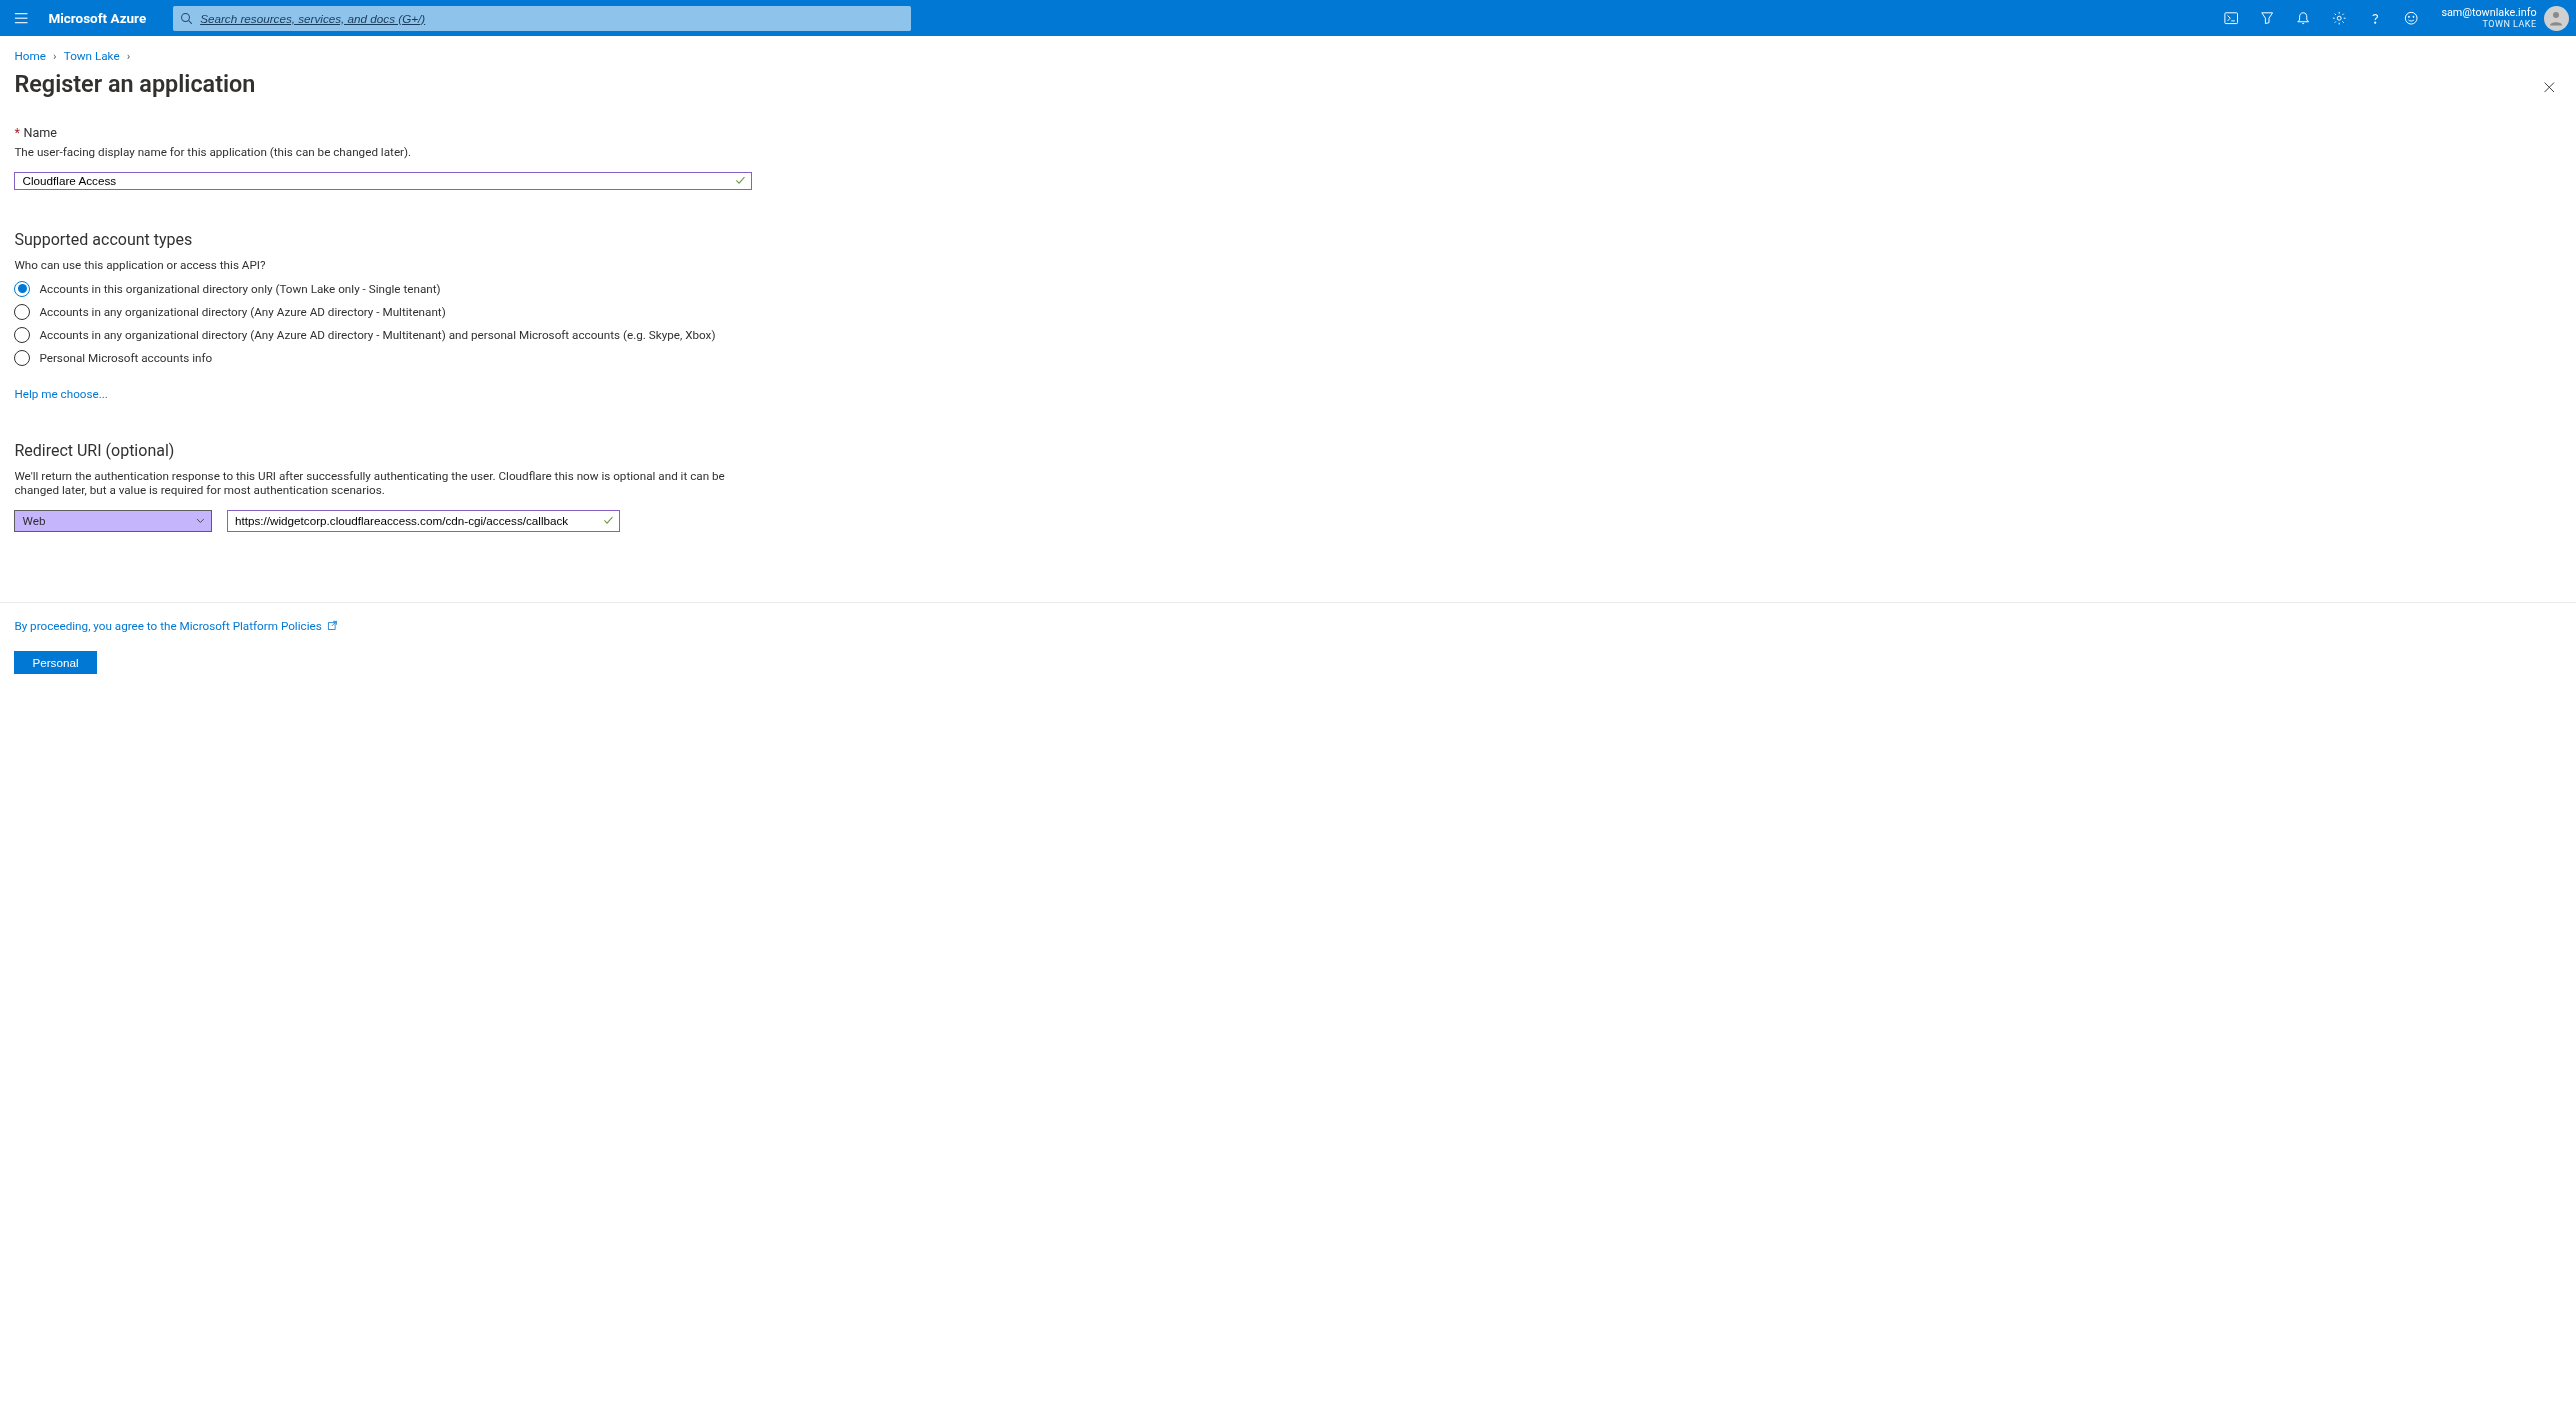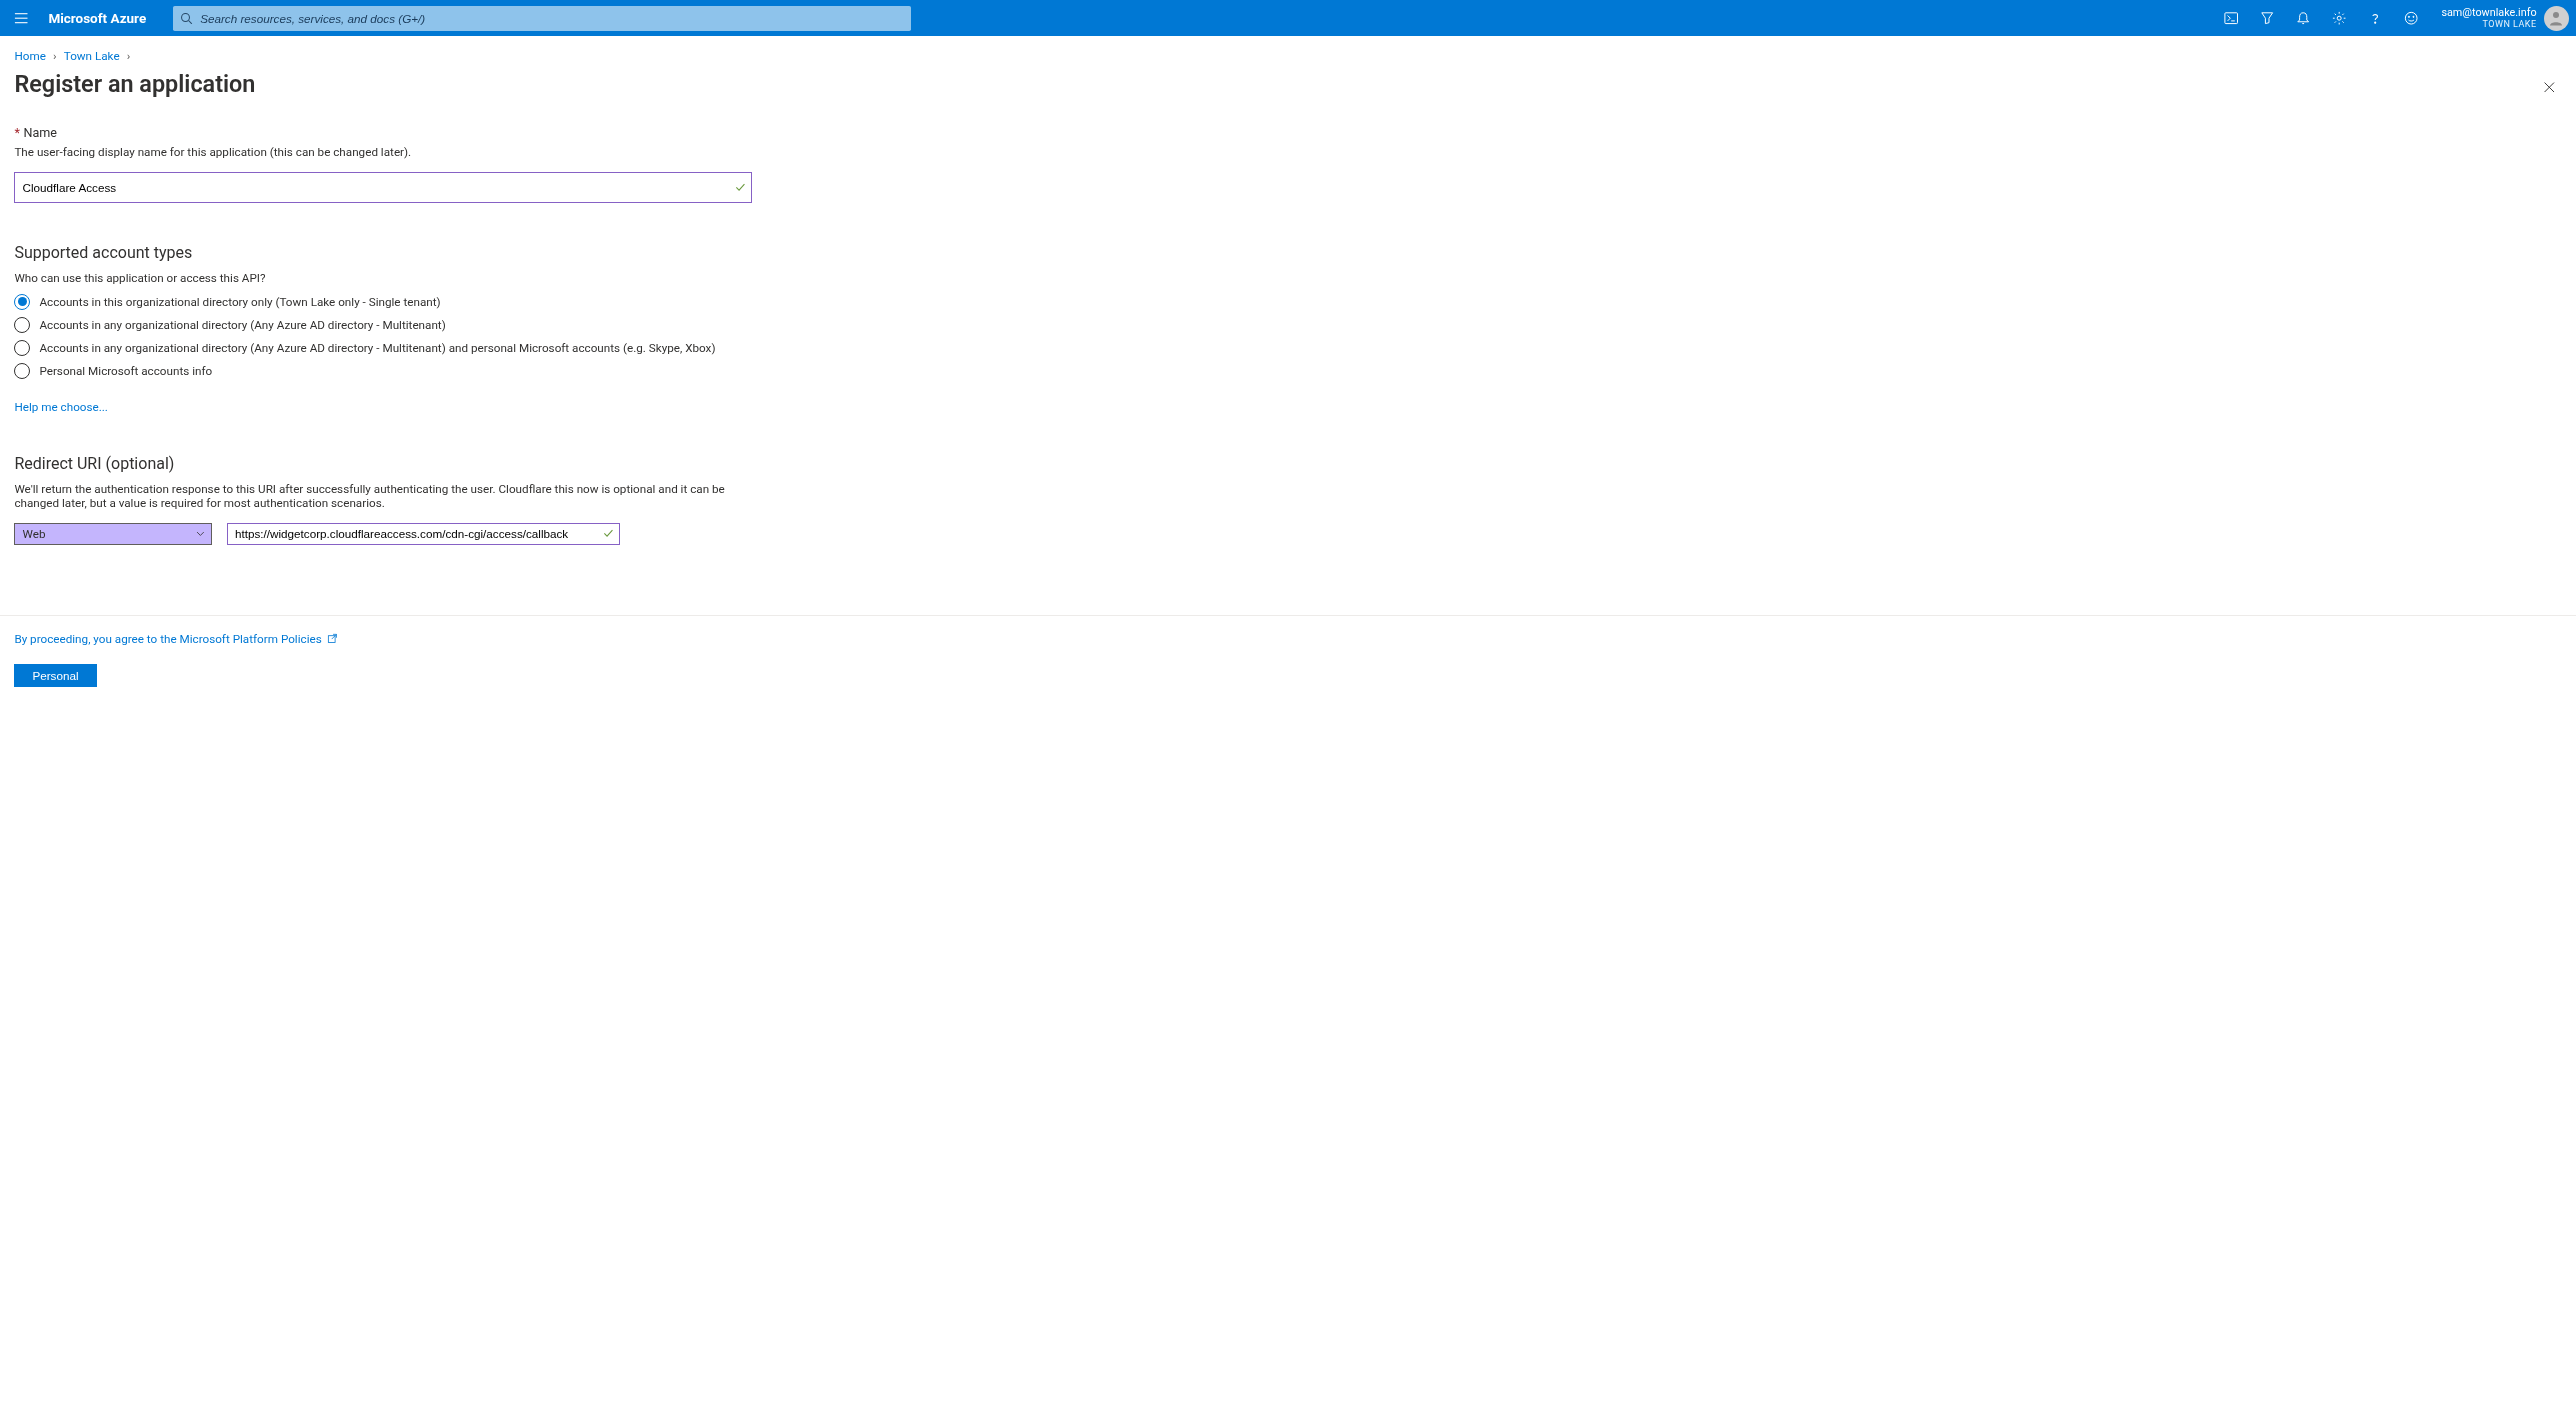--- a/index.html
+++ b/index.html
@@ -45,20 +45,21 @@
   }
   .search-wrap svg { width: 12.6px; height: 12.6px; margin-right: 7.2px; opacity: .9; }
   .search-input {
     flex: 1;
     background: transparent;
     border: none;
     outline: none;
     font-style: italic;
     font-size: 11.7px;
     color: #1a3b5a;
+    text-decoration: underline;
   }
   .search-input::placeholder { color: #1a3b5a; font-style: italic; }
   .topbar-spacer { flex: 1; }
   .topbar-icons { display: flex; align-items: center; }
   .topbar-icon {
     width: 36px; height: 36px;
     display: flex; align-items: center; justify-content: center;
     cursor: pointer;
   }
   .topbar-icon svg { width: 14.4px; height: 14.4px; }
@@ -100,21 +101,21 @@
   .form { max-width: 756px; }
   .label-row { font-size: 12.6px; color: #323130; margin-bottom: 5.4px; }
   .req { color: #a4262c; margin-right: 3.6px; }
   .helper { font-size: 11.7px; color: #323130; margin-bottom: 12.6px; }
 
   .text-input-wrap {
     position: relative;
     width: 738px;
     display: flex; align-items: center;
     border: 0.9px solid #8661c5;
-    height: 31px;
+    height: 18px;
     background: #fff;
   }
   .text-input {
     flex: 1; border: none; outline: none; padding: 0 7.2px; font-size: 11.7px; height: 100%;
   }
   .input-check { width: 21.6px; display:flex; align-items:center; justify-content:center; }
   .input-check svg { width: 10.8px; height: 10.8px; }
 
   .section-h { font-size: 16px; font-weight: 400; color: #323130; margin-top: 40px; margin-bottom: 9px; }
 

